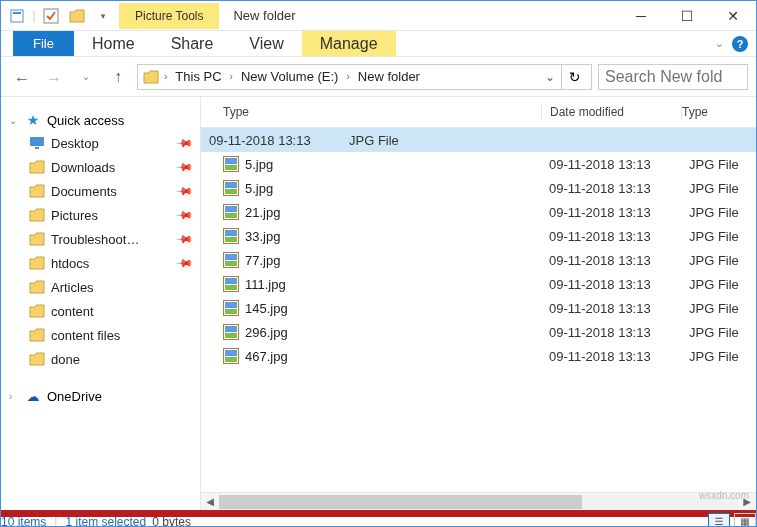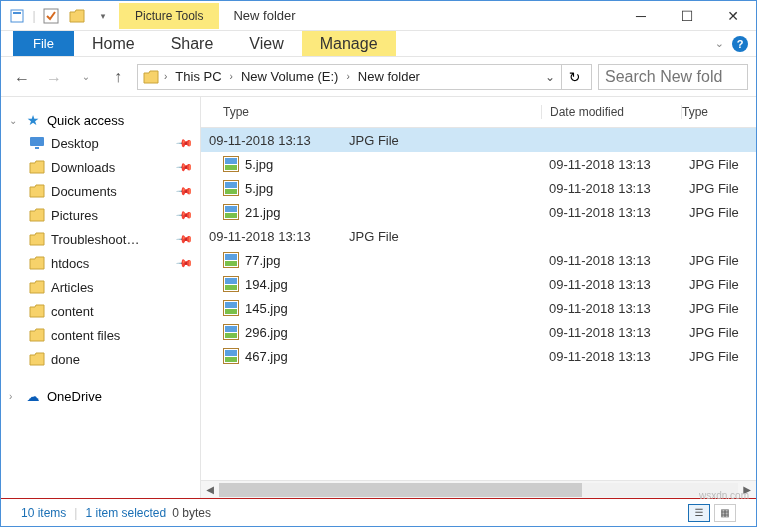--- a/index.html
+++ b/index.html
@@ -63,21 +63,21 @@
 .rc-type { flex: 1; padding-left: 8px; color: #333; }
 .img-ico { width: 16px; height: 16px; background: #fff; border: 1px solid #b08030; position: relative; }
 .img-ico::before { content: ""; position: absolute; top: 1px; left: 1px; right: 1px; height: 6px; background: #5aa0e0; }
 .img-ico::after { content: ""; position: absolute; bottom: 1px; left: 1px; right: 1px; height: 5px; background: #7ac04a; }
 .hscroll { height: 18px; border-top: 1px solid #e5e5e5; background: #f5f5f5; display: flex; align-items: center; }
 .hscroll .track { flex: 1; height: 14px; background: #f0f0f0; position: relative; }
 .hscroll .thumb { position: absolute; left: 0; top: 0; bottom: 0; width: 70%; background: #ccc; }
 .hscroll .arr { width: 18px; text-align: center; color: #666; font-size: 10px; }
 
 
-.status { height: 28px; border-top: 1px solid #b91c1c; display: flex; align-items: center; font-size: 12px; color: #1a6fb5; padding: 0 20px; }
+.status { height: 16px; border-top: 7px solid #b91c1c; display: flex; align-items: center; font-size: 12px; color: #1a6fb5; padding: 0 0; }
 .status .sep { color: #ccc; margin: 0 8px; }
 .status .right { margin-left: auto; display: flex; gap: 4px; }
 .view-btn { width: 22px; height: 18px; border: 1px solid #ccc; display: flex; align-items: center; justify-content: center; font-size: 10px; color: #555; }
 .view-btn.active { border-color: #1a6fb5; background: #eaf3fb; }
 
 .watermark { position: absolute; right: 8px; bottom: 26px; color: #bbb; font-size: 10px; }
 
 svg.folder-svg { width: 16px; height: 14px; }
 </style>
 </head>
@@ -291,35 +291,39 @@
         </div>
         <div class="row">
           <div class="rc-name">
             <span class="img-ico"></span>
             <span>21.jpg</span>
           </div>
           <div class="rc-date">09-11-2018 13:13</div>
           <div class="rc-type">JPG File</div>
         </div>
         <div class="row">
+          <div class="rc-name">
+            <span class="img-ico"></span>
+            <span>33.jpg</span>
+          </div>
           <div class="rc-date">09-11-2018 13:13</div>
           <div class="rc-type">JPG File</div>
         </div>
         <div class="row">
           <div class="rc-name">
             <span class="img-ico"></span>
             <span>77.jpg</span>
           </div>
           <div class="rc-date">09-11-2018 13:13</div>
           <div class="rc-type">JPG File</div>
         </div>
         <div class="row">
           <div class="rc-name">
             <span class="img-ico"></span>
-            <span>194.jpg</span>
+            <span>111.jpg</span>
           </div>
           <div class="rc-date">09-11-2018 13:13</div>
           <div class="rc-type">JPG File</div>
         </div>
         <div class="row">
           <div class="rc-name">
             <span class="img-ico"></span>
             <span>145.jpg</span>
           </div>
           <div class="rc-date">09-11-2018 13:13</div>

